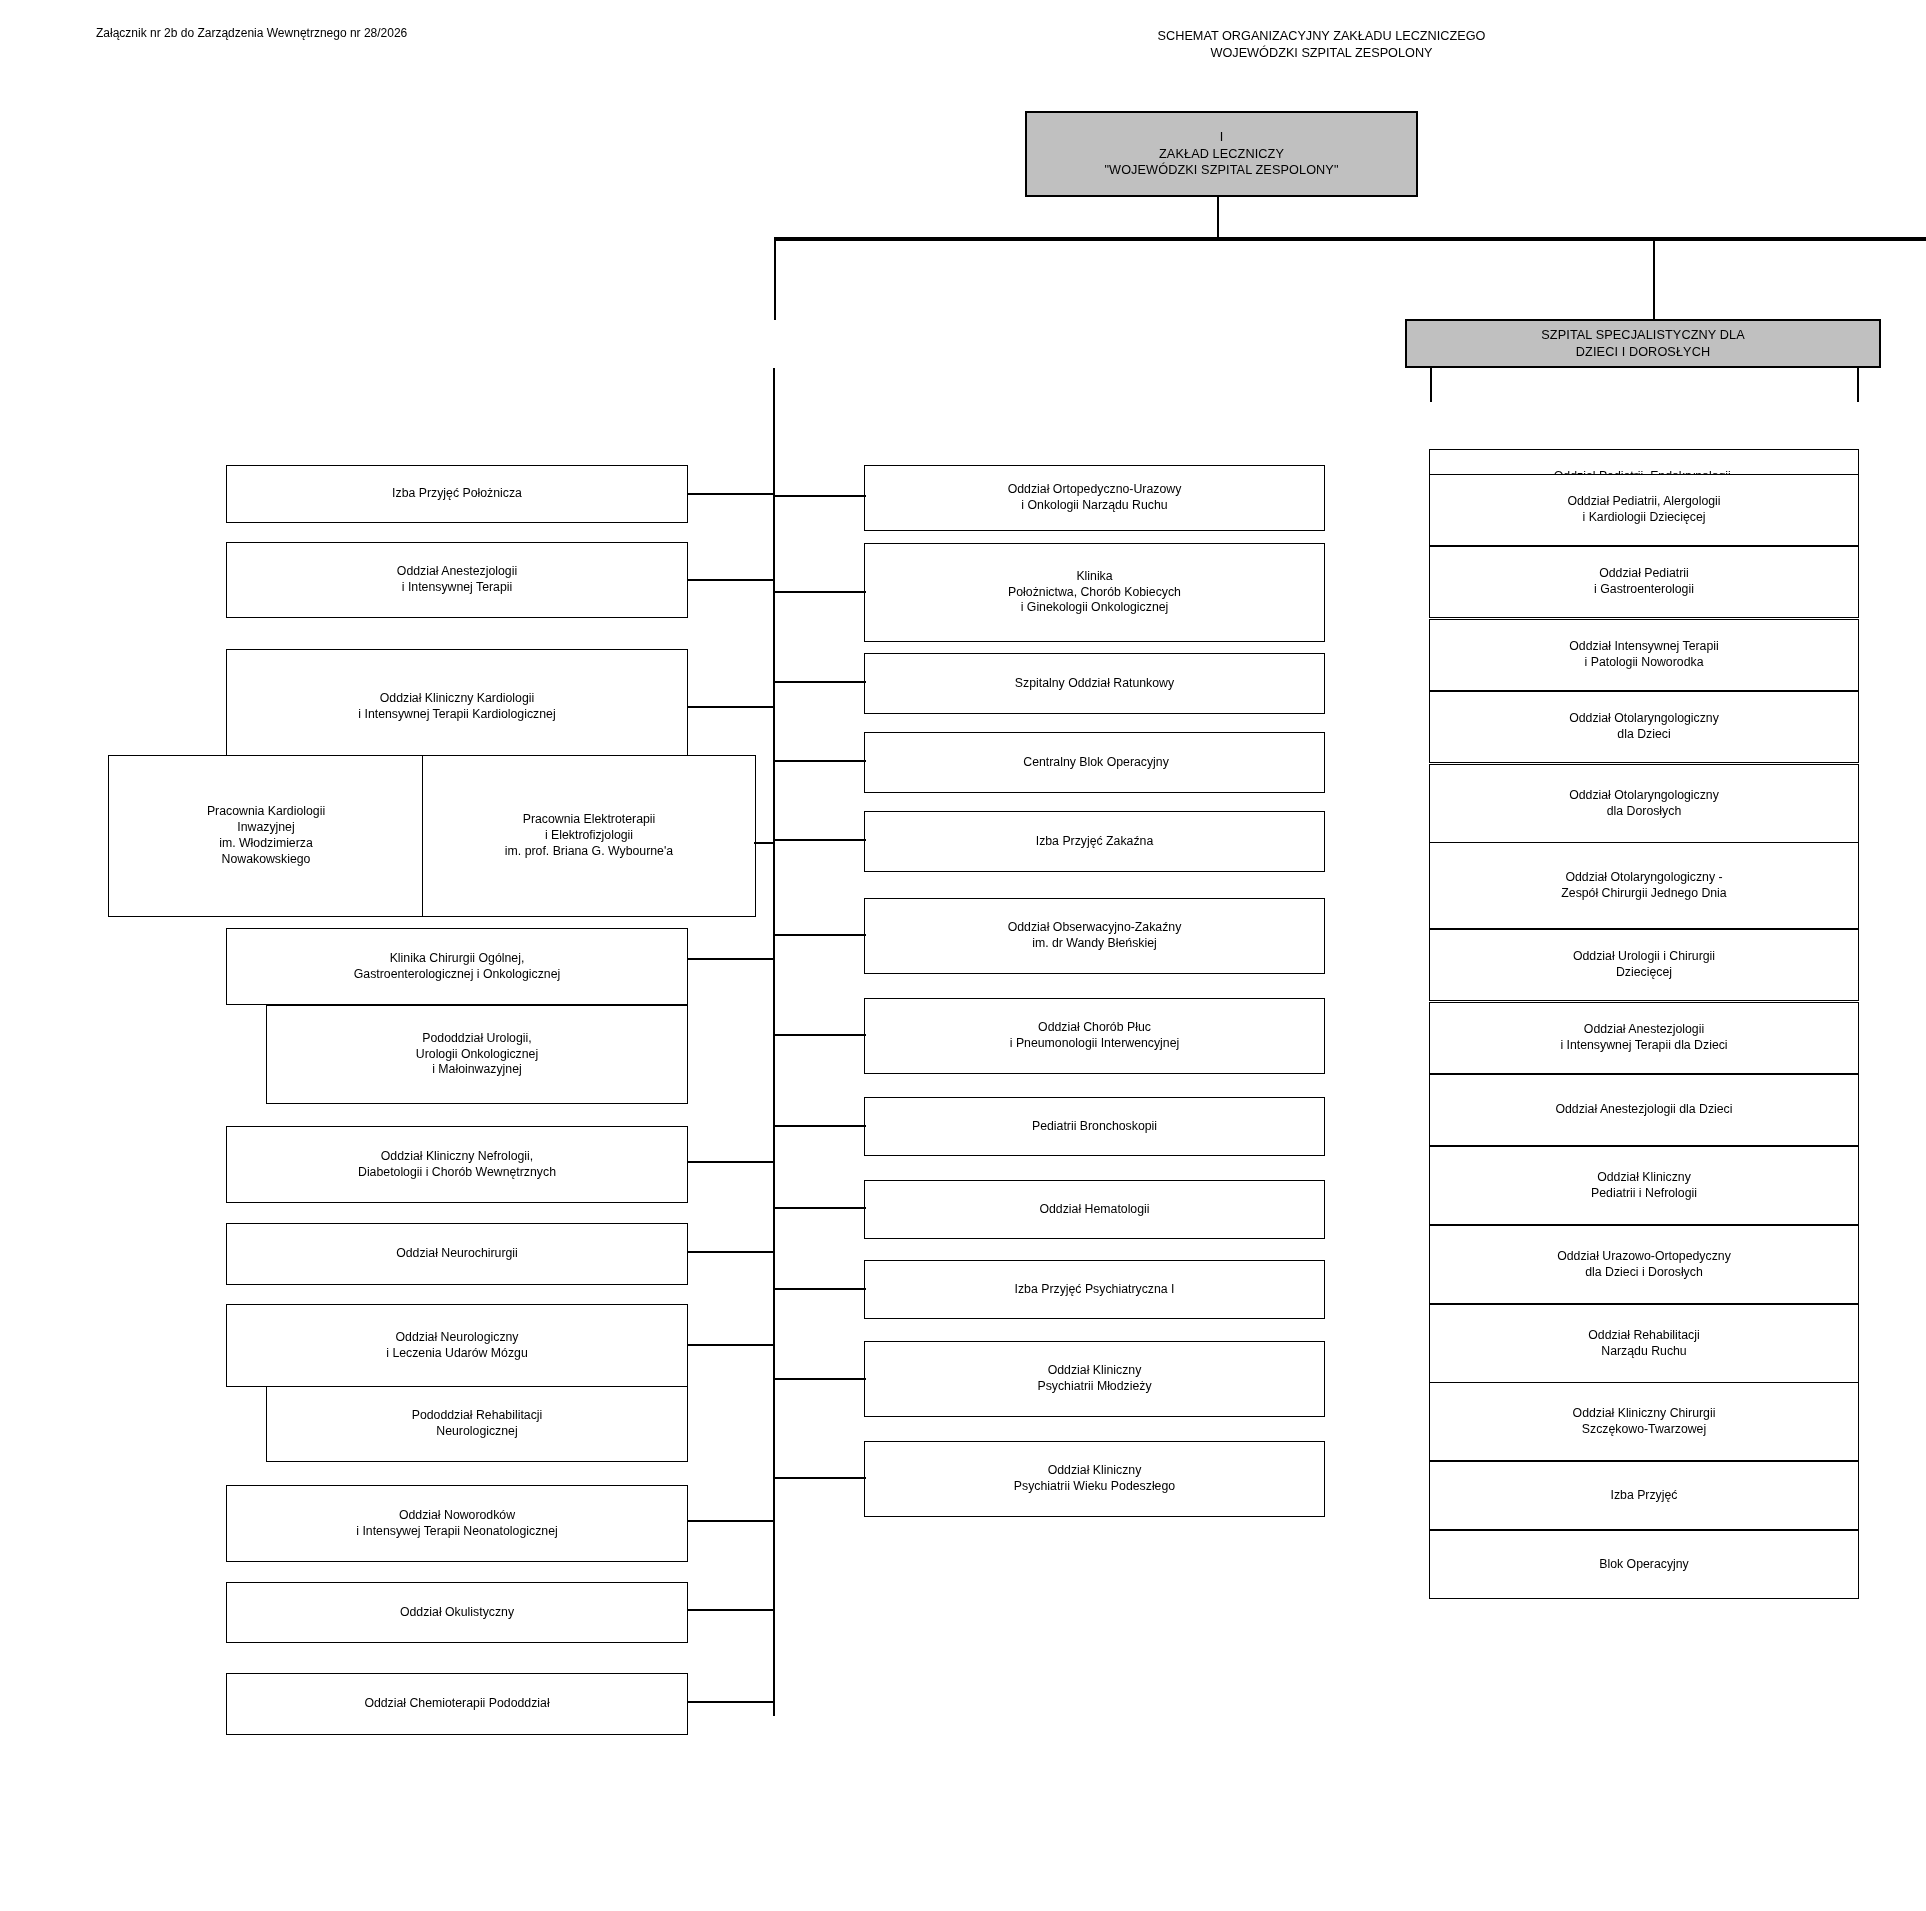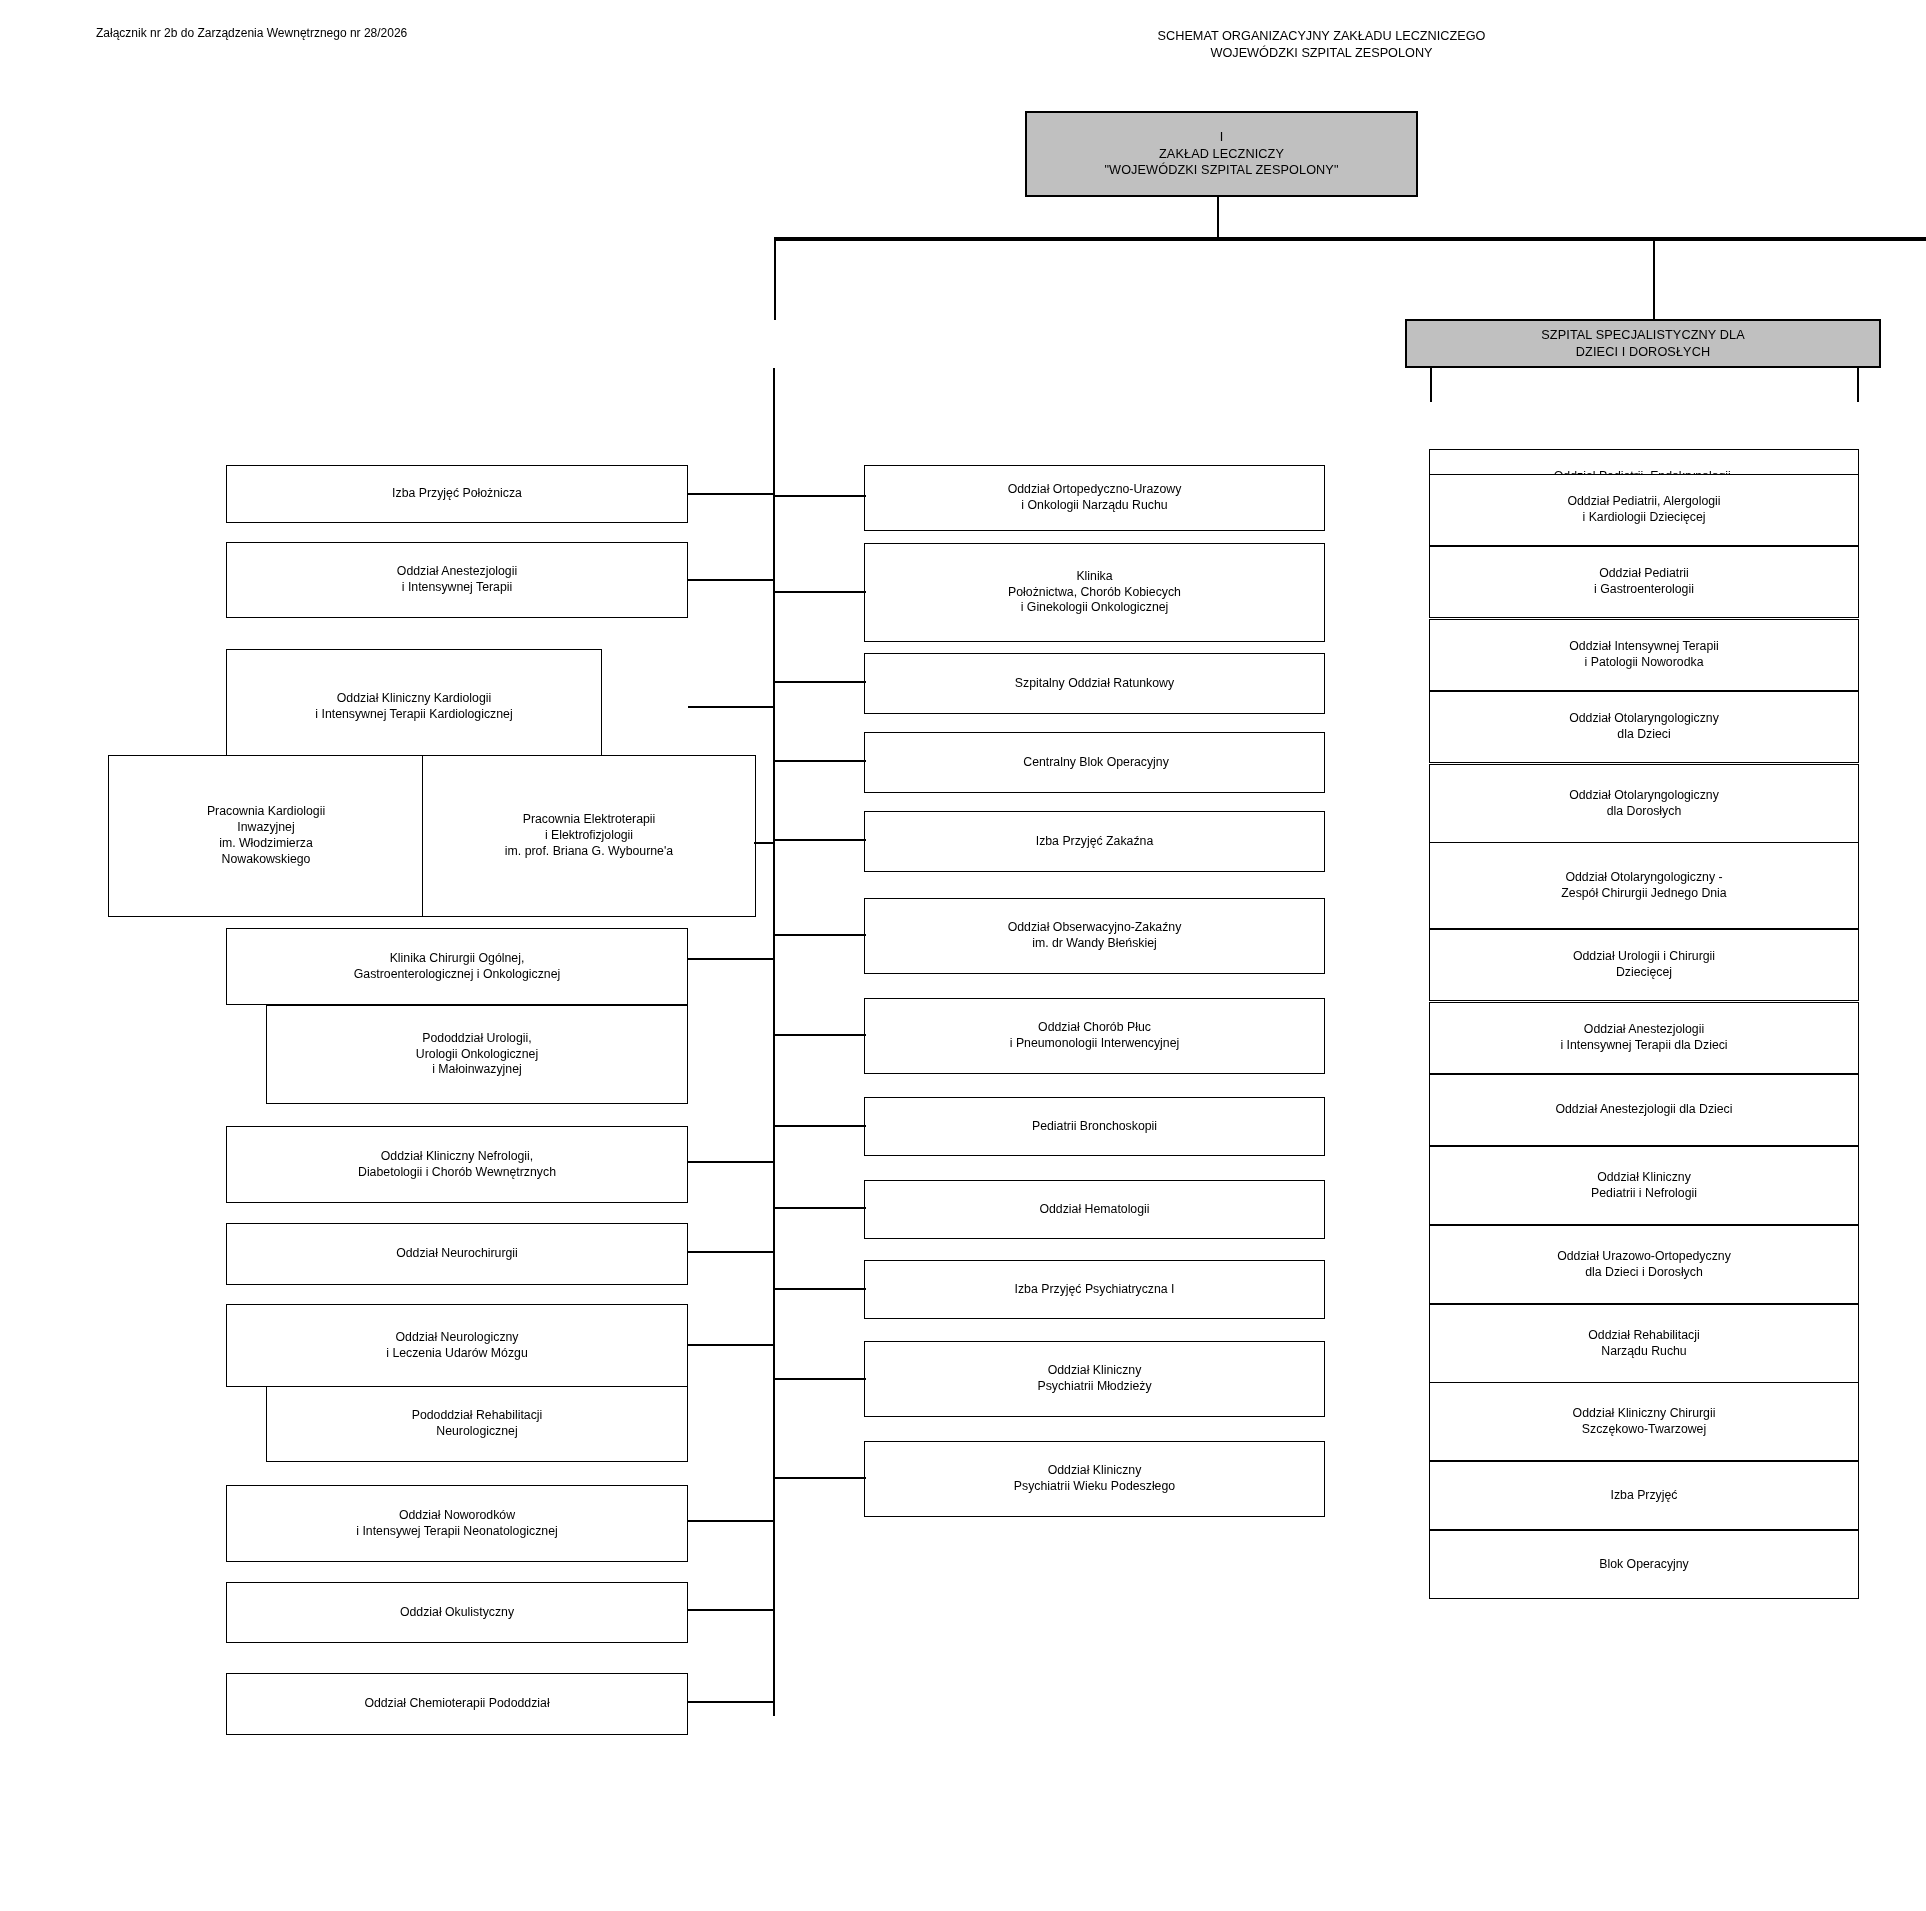--- a/index.html
+++ b/index.html
@@ -80,21 +80,21 @@
 
   <div class="ln vln" style="left:773px;top:368px;width:1.9px;height:1348px;"></div>
 
   <div class="box" style="left:226px;top:465px;width:462px;height:58px;">Izba Przyjęć Położnicza</div>
   <div class="ln hln" style="left:688px;top:493px;width:86px;"></div>
 
   <div class="box" style="left:226px;top:542px;width:462px;height:76px;">Oddział Anestezjologii
 i Intensywnej Terapii</div>
   <div class="ln hln" style="left:688px;top:579px;width:86px;"></div>
 
-  <div class="box" style="left:226px;top:649px;width:376px;height:115px;">Oddział Kliniczny Kardiologii
+  <div class="box" style="left:226px;top:649px;width:462px;height:115px;">Oddział Kliniczny Kardiologii
 i Intensywnej Terapii Kardiologicznej</div>
   <div class="ln hln" style="left:688px;top:706px;width:86px;"></div>
 
   <div class="box" style="left:108px;top:755px;width:316px;height:162px;">Pracownia Kardiologii
 Inwazyjnej
 im. Włodzimierza
 Nowakowskiego</div>
   <div class="box" style="left:422px;top:755px;width:334px;height:162px;">Pracownia Elektroterapii
 i Elektrofizjologii
 im. prof. Briana G. Wybourne'a</div>

